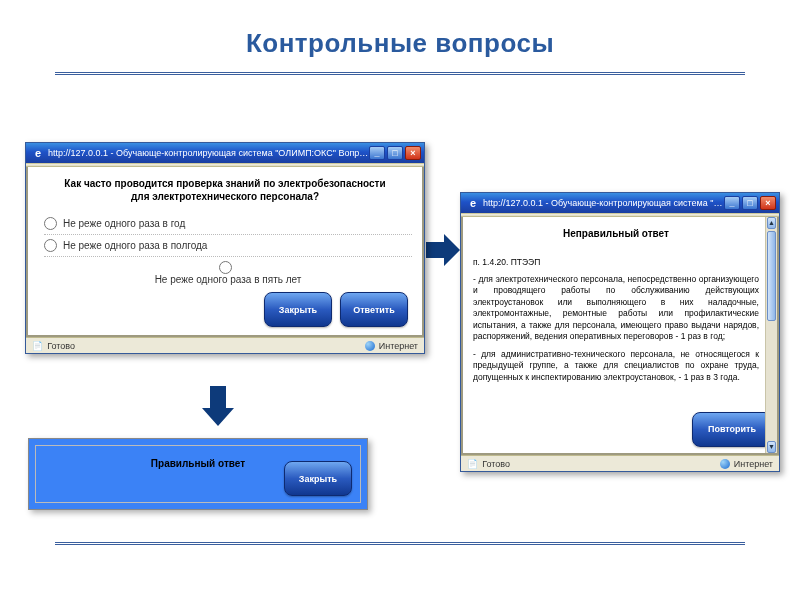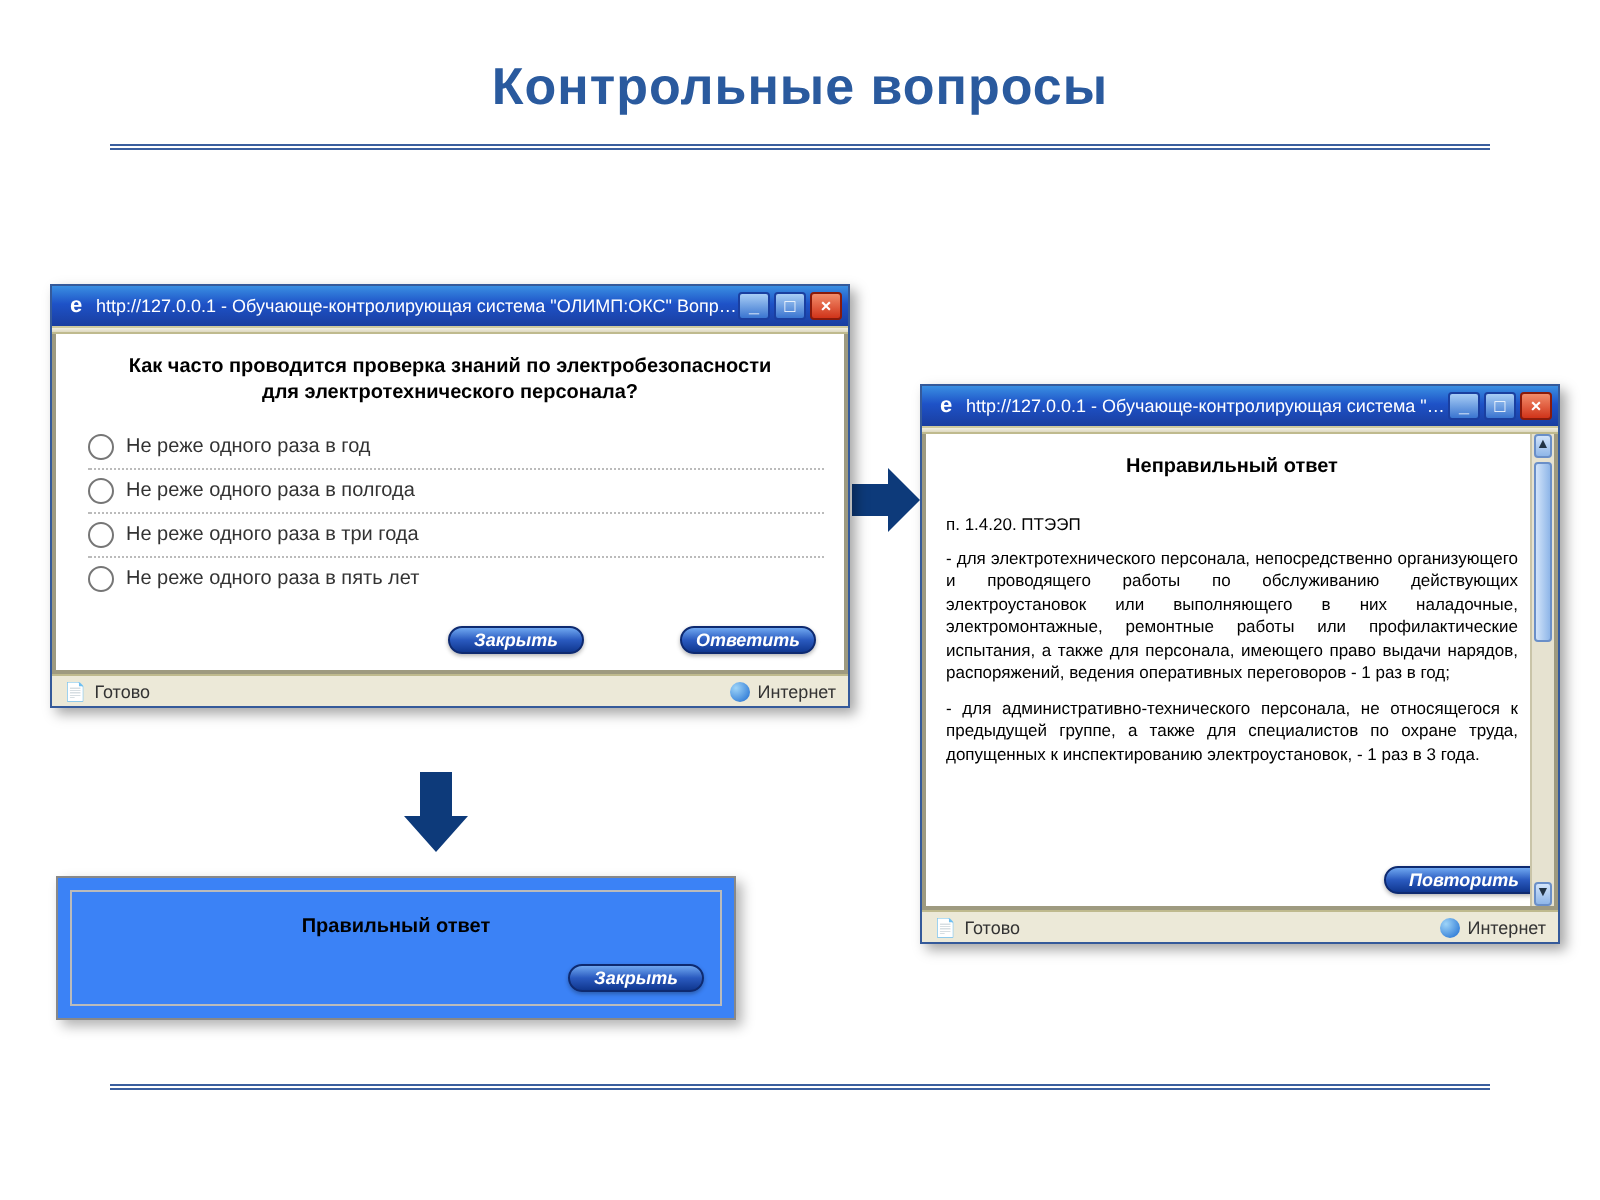--- a/index.html
+++ b/index.html
@@ -100,32 +100,31 @@
     font-size: 10px; font-weight: bold; text-align: center;
     padding: 4px 20px 10px 20px; line-height: 1.3;
   }
   .options { padding-left: 6px; }
   .opt {
     display: flex; align-items: center;
     font-size: 10px; color: #333;
     padding: 4px 0;
     border-bottom: 1px dotted #bbb;
   }
-  .opt:last-child { border-bottom: none; }
+  .opt:last-child { border-bottom: none; flex-direction: column; }
   .opt input { margin-right: 6px; }
   .btn-row { position: absolute; right: 14px; bottom: 8px; display: flex; gap: 8px; }
   .pillbtn {
-    min-width: 68px; height: 14px;
+    min-width: 68px; height: 35px;
     background: linear-gradient(to bottom, #6fa7f0 0%, #2a5abf 50%, #10378f 100%);
     border: 1px solid #0e2a70;
     border-radius: 8px;
-    color: #fff; font-size: 9px; font-style: italic; font-weight: bold;
+    color: #fff; font-size: 9px; font-weight: bold;
     display: flex; align-items: center; justify-content: center;
     box-shadow: 0 1px 2px rgba(0,0,0,.3);
-    margin-left: 40px;
   }
 
   
   .win2 { top: 192px; left: 460px; width: 320px; }
   .win2 .content { height: 238px; font-size: 8.5px; line-height: 1.35; padding-right: 18px;}
   .win2 .hdr {
     text-align: center; font-weight: bold; font-size: 10px;
     padding: 4px 0 10px 0;
   }
   .win2 p { margin: 6px 0; text-align: justify; }
@@ -205,24 +204,20 @@
         <label class="opt">
             <input type="radio" name="q1" style="">
             <span>Не реже одного раза в год</span>
           </label>
         <label class="opt">
             <input type="radio" name="q1" style="">
             <span>Не реже одного раза в полгода</span>
           </label>
         <label class="opt">
             <input type="radio" name="q1" style="">
-            <span>Не реже одного раза в три года</span>
-          </label>
-        <label class="opt">
-            <input type="radio" name="q1" style="">
             <span>Не реже одного раза в пять лет</span>
           </label>
       </div>
       <div class="btn-row">
         <div class="pillbtn">Закрыть</div>
         <div class="pillbtn">Ответить</div>
       </div>
     </div>
     <div class="statusbar">
       <span class="zone">

